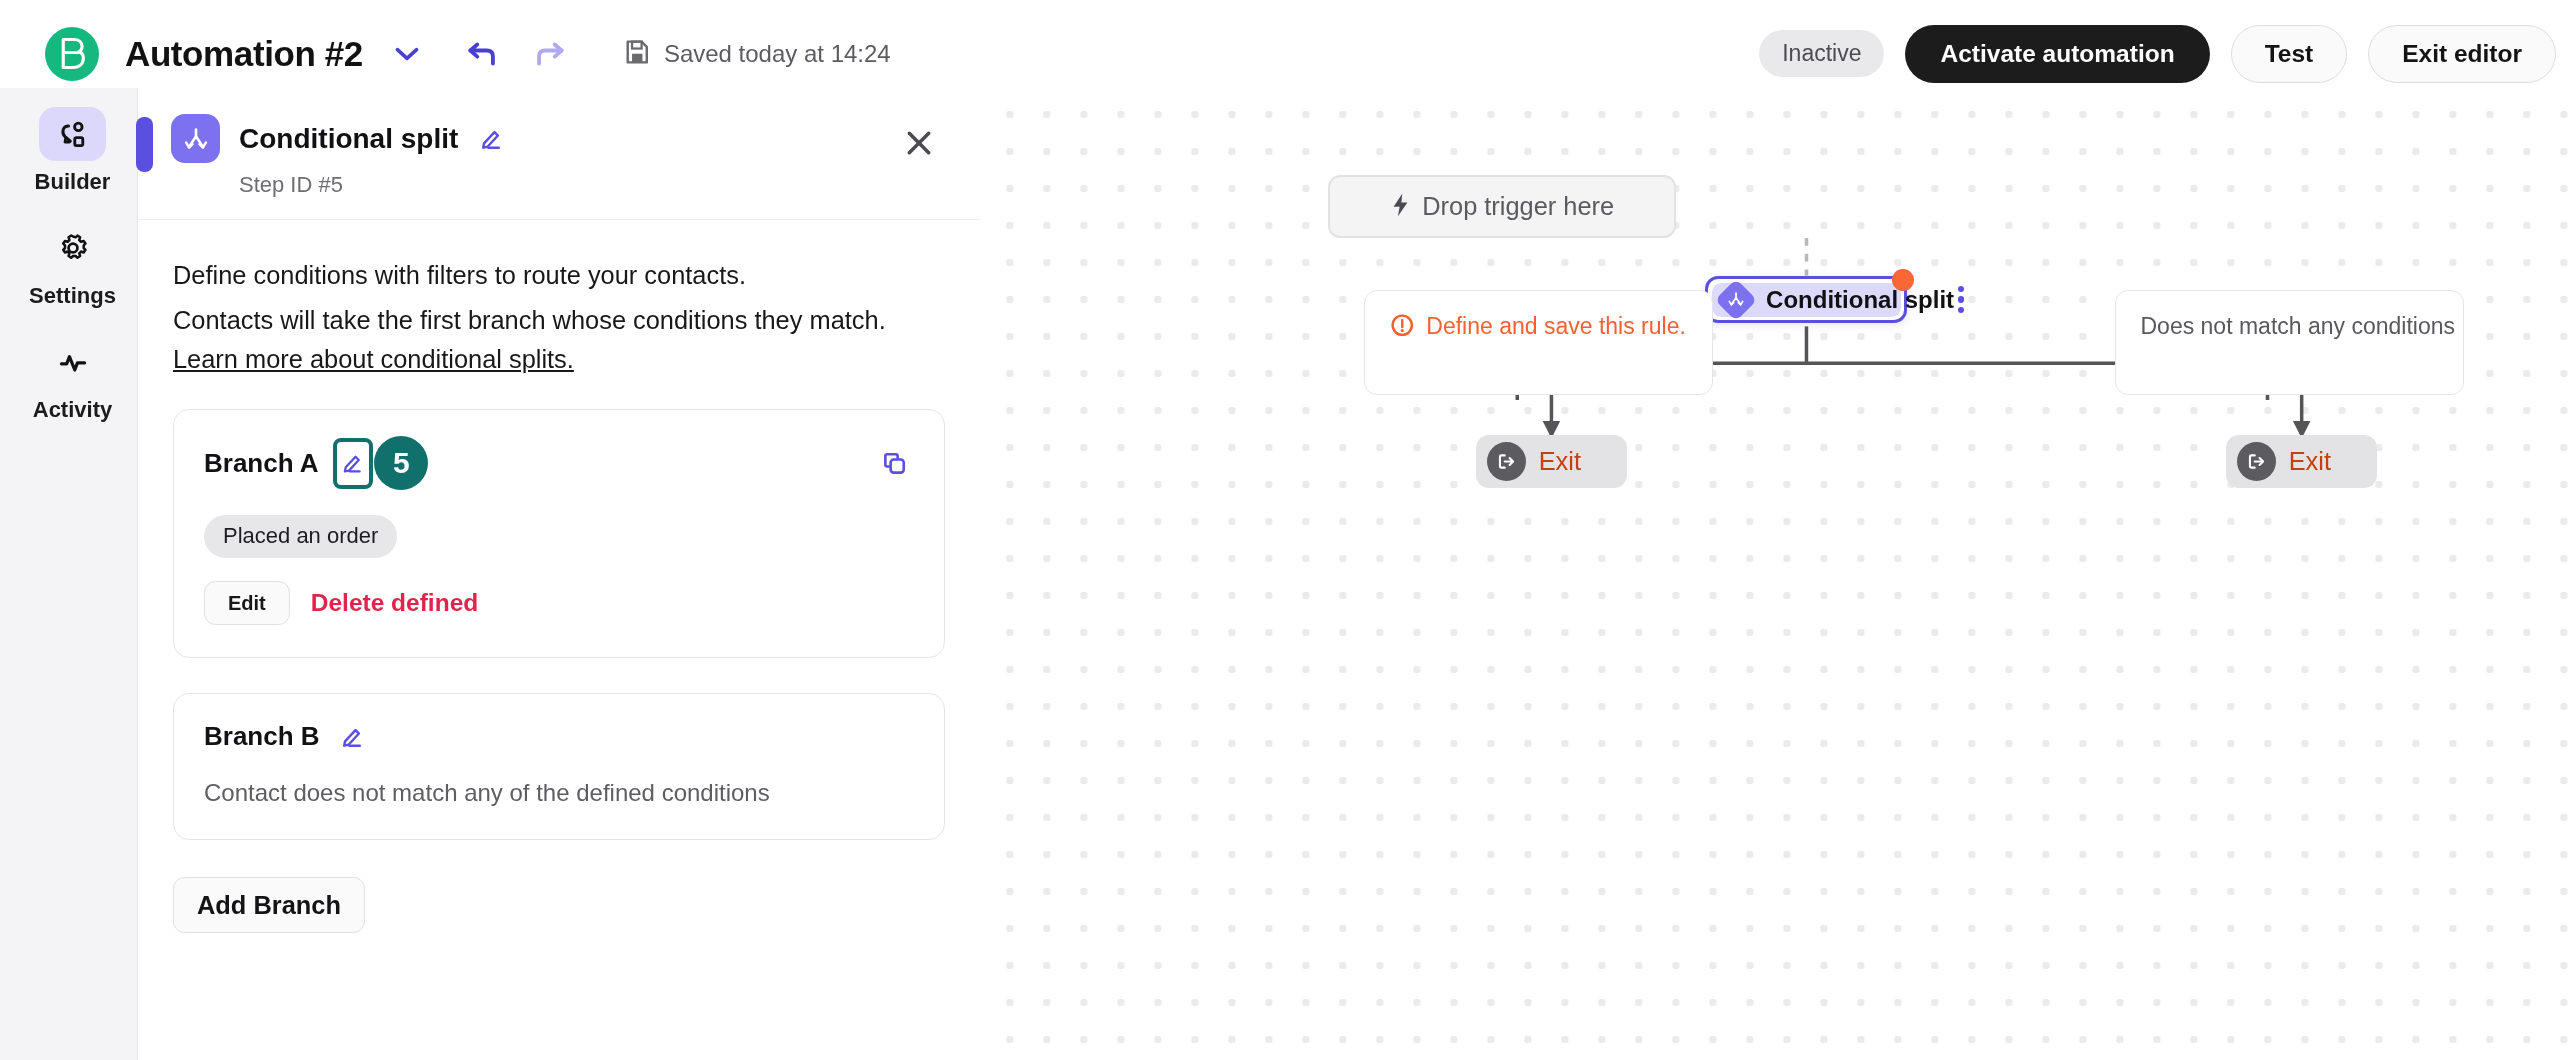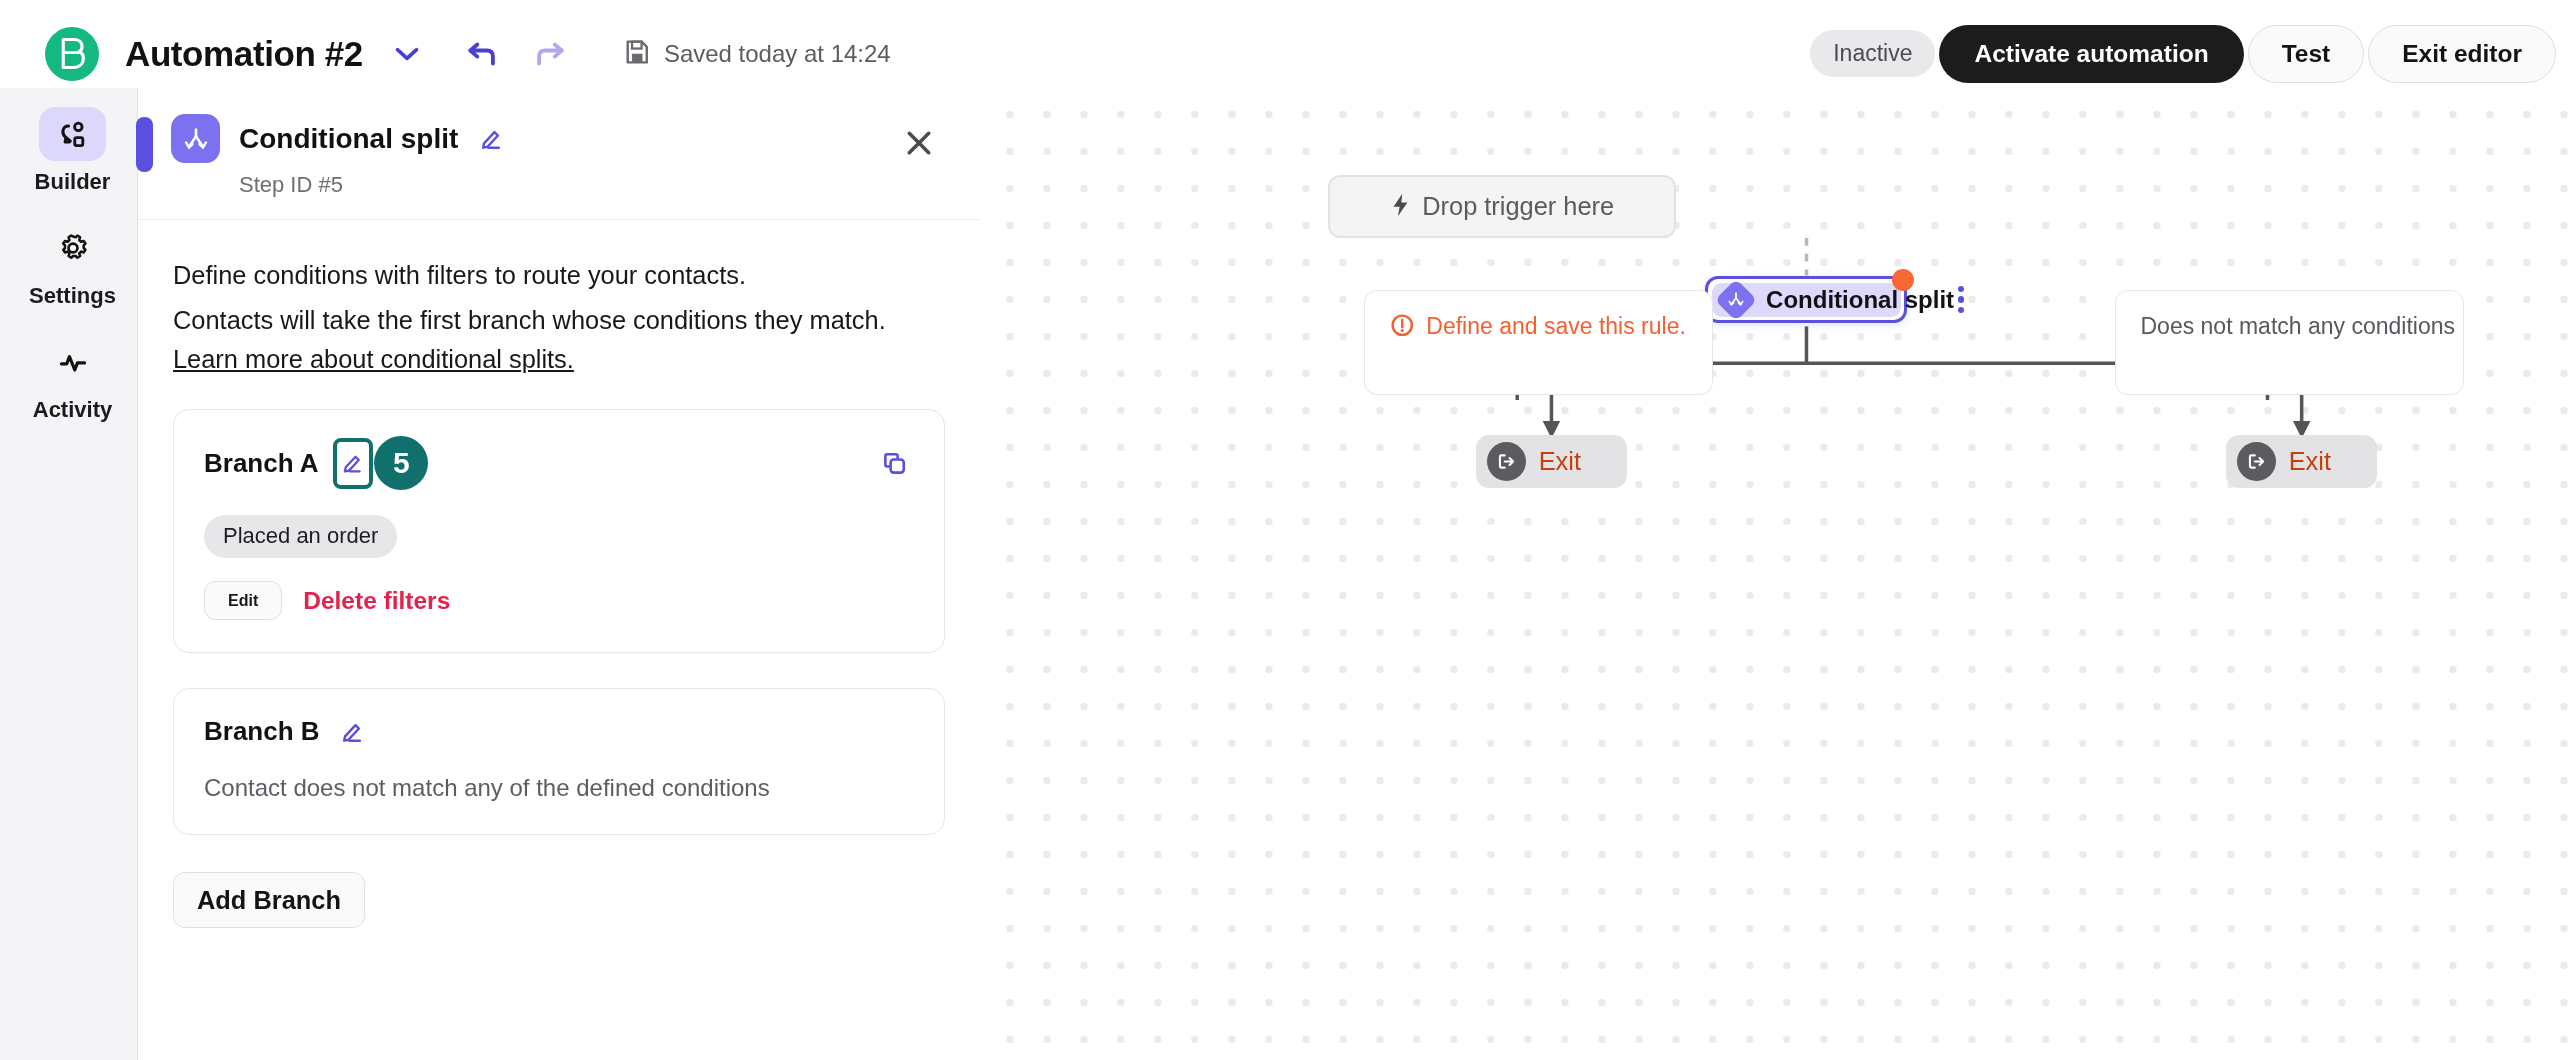--- a/index.html
+++ b/index.html
@@ -45,21 +45,21 @@
   .redo-btn { margin-left: 21px; }
 
   .saved-wrap {
     margin-left: 53px;
     display: flex; align-items: center; gap: 14px;
   }
   .saved-text { font-size: 24px; color: #5c5c60; white-space: nowrap; }
 
   .topbar-right {
     margin-left: auto; margin-right: 32px;
-    display: flex; align-items: center; gap: 4px;
+    display: flex; align-items: center; gap: 21px;
   }
   .status-pill {
     background: #e9e9ec; color: #4c4c50;
     font-size: 23px; border-radius: 875px;
     padding: 9.6px 23px; white-space: nowrap;
   }
   .btn-dark {
     background: #1c1c1c; color: #ffffff;
     font-size: 24.5px; font-weight: bold;
     border-radius: 875px; border: none;
@@ -197,21 +197,21 @@
     background: #e7e7ea; color: #1d1d21;
     font-size: 22px; border-radius: 875px;
     padding: 8.8px 19px; white-space: nowrap;
   }
   .card-actions {
     margin-top: 23px; display: flex; align-items: center; gap: 21px;
   }
   .edit-btn {
     background: #fafafa; border: 1.8px solid #e0e0e4;
     border-radius: 11.4px; padding: 9.6px 23px;
-    font-size: 16px; font-weight: bold; color: #18181b;
+    font-size: 20px; font-weight: bold; color: #18181b;
     cursor: pointer; font-family: "Liberation Sans", sans-serif;
   }
   .delete-link {
     font-size: 24.5px; font-weight: bold; color: #e0244c;
     cursor: pointer; white-space: nowrap;
   }
   .branch-sub {
     margin-top: 26px; font-size: 24px; color: #5d5d63;
   }
   .add-branch {
@@ -476,21 +476,21 @@
             <path d="M9 20 L7 20 C5.5 20 5 19 5 18 L5 8 C5 6.8 5.8 6 7 6 L17 6 C18.2 6 19 6.8 19 8 L19 10" fill="none" stroke="#5b4fe0" stroke-width="3" stroke-linecap="round" stroke-linejoin="round"></path>
             <rect x="11" y="12" width="15" height="15" rx="3.5" fill="none" stroke="#5b4fe0" stroke-width="3"></rect>
           </svg>
         </div>
       </div>
 
       <div class="filter-tag">Placed an order</div>
 
       <div class="card-actions">
         <button class="edit-btn">Edit</button>
-        <span class="delete-link">Delete filters</span>
+        <span class="delete-link">Delete defined</span>
       </div>
     </div>
 
     
     <div class="branch-card">
       <div class="branch-card-row">
         <span class="branch-name">Branch B</span>
         <div class="branch-pencil">
           <svg width="26" height="26" viewBox="0 0 30 30">
             <path d="M7 20 L19 7 L23 11 L11 24 L6 25 Z" fill="none" stroke="#5b4fe0" stroke-width="2.8" stroke-linejoin="round"></path>

